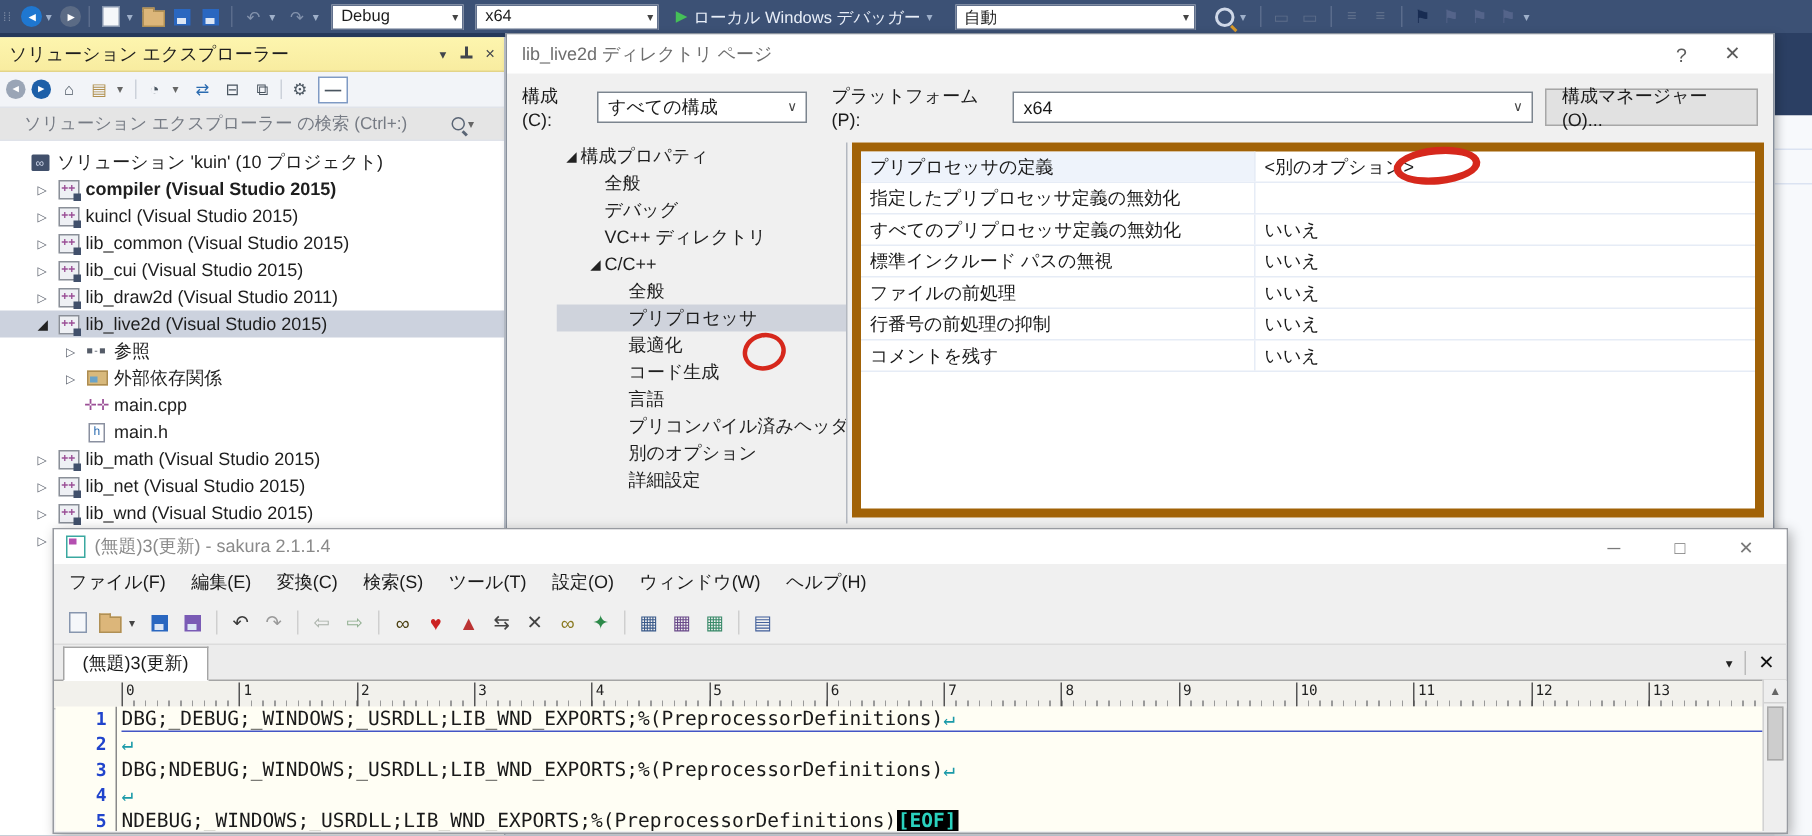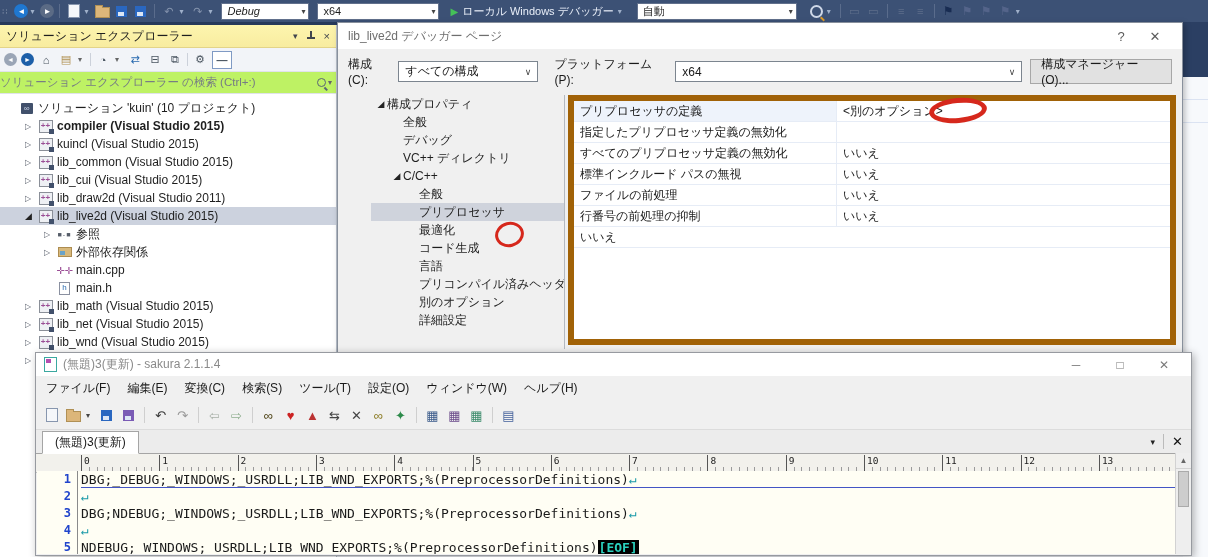--- a/index.html
+++ b/index.html
@@ -34,21 +34,21 @@
   #se-header .sp{flex:1;}
   .hdr-ico{color:#41454d;font-size:9px;margin-left:9px;}
   #se-pin{display:inline-block;width:8px;height:10px;position:relative;margin-left:9px;}
   #se-pin::before{content:"";position:absolute;left:3px;top:0;width:2px;height:7px;background:#41454d;}
   #se-pin::after{content:"";position:absolute;left:0;top:6px;width:8px;height:2px;background:#41454d;}
   #se-toolbar{height:23px;background:#f2f4f8;display:flex;align-items:center;padding:0 4px;gap:4px;border-bottom:1px solid #e0e3ea;}
   .se-tbi{display:inline-flex;align-items:center;justify-content:center;width:16px;height:16px;font-size:11px;color:#4a5560;}
   .se-sep{width:1px;height:13px;background:#ccd1da;}
   .se-circle{width:13px;height:13px;border-radius:50%;display:inline-flex;align-items:center;justify-content:center;color:#fff;font-size:7px;}
   .se-boxed{border:1px solid #7f9ac4;background:#fff;width:18px;height:16px;font-weight:bold;}
-  #se-search{height:21px;margin:0;border-bottom:1px solid #e0e3ea;background:#bef264;display:flex;align-items:center;padding:0 0;}
+  #se-search{height:21px;margin:0;border-bottom:1px solid #e0e3ea;background:#e5e5e5;display:flex;align-items:center;padding:0 16px;}
   #se-search .ph{flex:1;font-size:11.5px;color:#767b84;white-space:nowrap;overflow:hidden;}
   .mag2{width:7px;height:7px;border:1.5px solid #5a6penny;border:1.5px solid #5a6575;border-radius:50%;position:relative;margin-right:2px;}
   .mag2::after{content:"";position:absolute;right:-3px;bottom:-3px;width:4px;height:1.5px;background:#5a6575;transform:rotate(45deg);}
   #se-tree{padding-top:5px;}
   .se-row{height:18px;display:flex;align-items:center;font-size:12px;color:#1e1e1e;white-space:nowrap;}
   .se-row.sel{background:#ccd2de;}
   .se-row .arrow{width:13px;font-size:8px;color:#595f6b;flex:none;}
   .se-row .arrow.exp{color:#222;font-size:9px;}
   .se-row .tlabel{margin-left:4px;}
   .se-row .b{font-weight:bold;}
@@ -146,21 +146,21 @@
         </span>
         <span class="tb-icon">
           <span class="mi-floppy"></span>
         </span>
         <span class="tb-sep"></span>
         <span class="tb-icon" style="color: rgb(132, 147, 173);">↶</span>
         <span class="tb-caret">▾</span>
         <span class="tb-icon" style="color: rgb(132, 147, 173);">↷</span>
         <span class="tb-caret">▾</span>
       </span>
-    <span class="combo" style="width:88px;font-style:italic;">
+    <span class="combo" style="width:88px;">
         <span class="cv">Debug</span>
         <span class="ca">▾</span>
       </span>
     <span class="combo" style="width:122px;">
         <span class="cv">x64</span>
         <span class="ca">▾</span>
       </span>
     <span id="run-btn">
         <span id="run-play">▶</span>
         <span>ローカル Windows デバッガー</span>
@@ -330,21 +330,21 @@
           <span class="ticon">
             <span class="pi-box">++</span>
           </span>
           <span class="tlabel"></span>
         </div>
       </div>
   </div>
 
   <div id="dlg">
     <div id="dlg-titlebar">
-      <span>lib_live2d デバッガー ページ</span>
+      <span>lib_live2d ディレクトリ ページ</span>
       <span class="sp"></span>
       <span class="dlg-tb-btn">?</span>
       <span class="dlg-tb-btn">✕</span>
     </div>
     <div id="dlg-header">
       <span>構成(C):</span>
       <span class="dcombo" style="width:145px;">
           <span>すべての構成</span>
           <span class="ca">∨</span>
         </span>
@@ -428,20 +428,21 @@
         </div>
         <div class="grid-row">
           <div class="grid-name">ファイルの前処理</div>
           <div class="grid-value">いいえ</div>
         </div>
         <div class="grid-row">
           <div class="grid-name">行番号の前処理の抑制</div>
           <div class="grid-value">いいえ</div>
         </div>
         <div class="grid-row">
+          <div class="grid-name">コメントを残す</div>
           <div class="grid-value">いいえ</div>
         </div>
       </div>
   </div>
 
   <div class="red-oval" id="anno-circle"></div>
   <div class="red-oval" id="anno-oval"></div>
 
   <div id="sakura">
     <div id="sk-titlebar">

